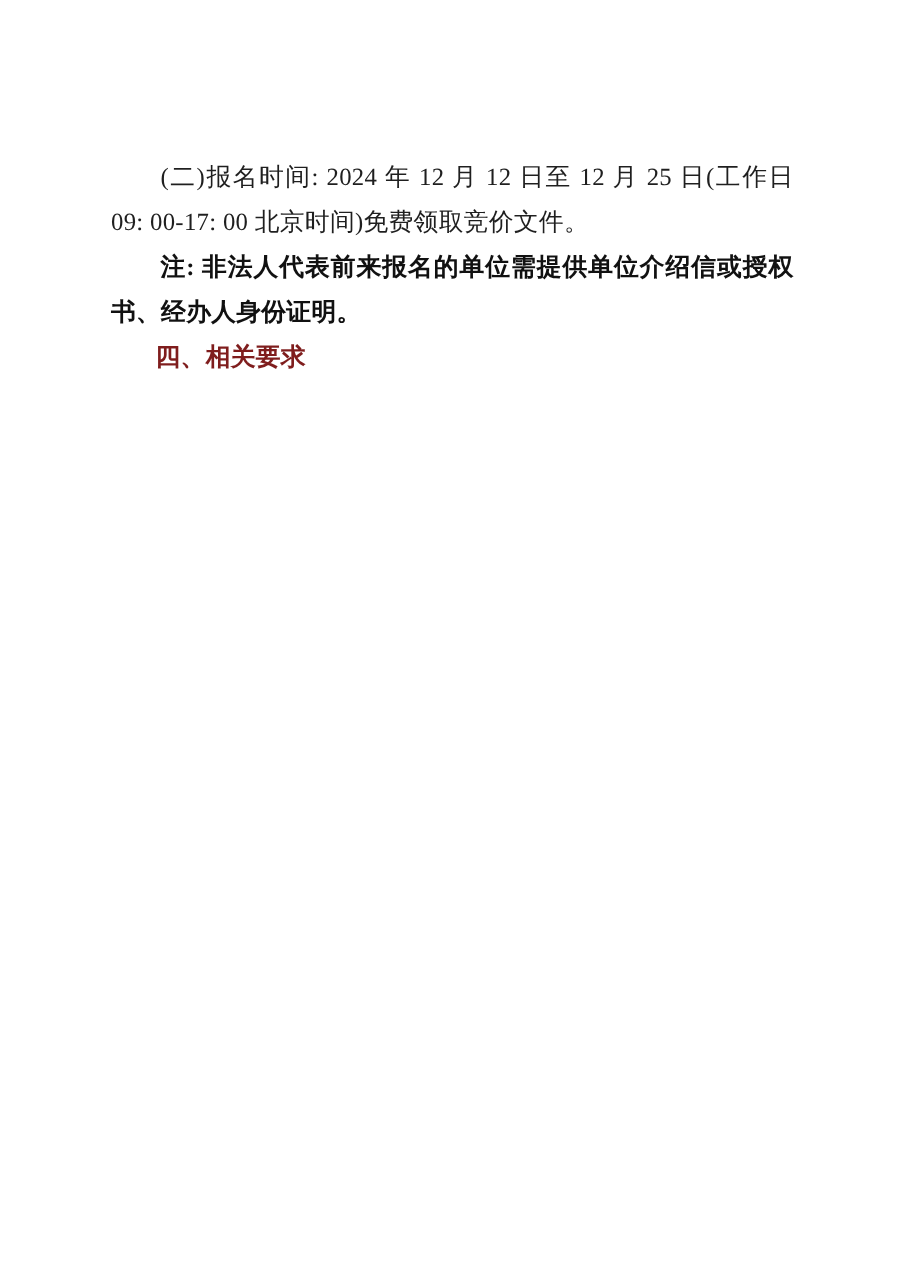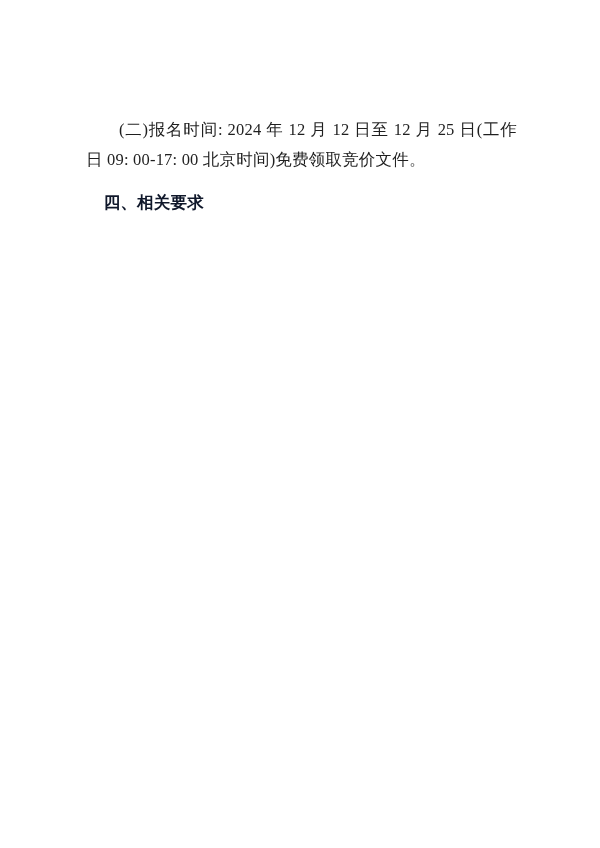--- a/index.html
+++ b/index.html
@@ -20,54 +20,55 @@
     top: 103px;
     width: 455px;
     font-family: "Liberation Serif", "DejaVu Serif", serif;
     font-size: 16.5px;
     line-height: 30.1px;
     letter-spacing: 0.2px;
     color: #1f1f1f;
     text-align: justify;
   }
   .para {
-    margin: 12px;
+    margin: 0;
     padding: 0;
     text-indent: 2em;
   }
   .para-bold {
     font-weight: 700;
     color: #111111;
   }
   .heading {
     margin: 0;
     padding: 0;
     text-indent: 1.8em;
     font-family: "Liberation Sans", "DejaVu Sans", sans-serif;
     font-weight: 700;
     font-size: 16.5px;
     line-height: 30.1px;
-    color: #0f172a;
+    color: #7f1d1d;
   }
   .label {
     display: inline;
   }
   .value {
     display: inline;
   }
 </style>
 </head>
 <body>
 
 <div class="page">
   <div class="content">
 
     <p class="para">(二)报名时间: 2024 年 12 月 12 日至 12 月 25 日(工作日 09: 00-17: 00 北京时间)免费领取竞价文件。</p>
 
 
+    <p class="para para-bold">注: 非法人代表前来报名的单位需提供单位介绍信或授权书、经办人身份证明。</p>
 
 
 
     <h2 class="heading">四、相关要求</h2>
 
 
 
 
 
   </div>

